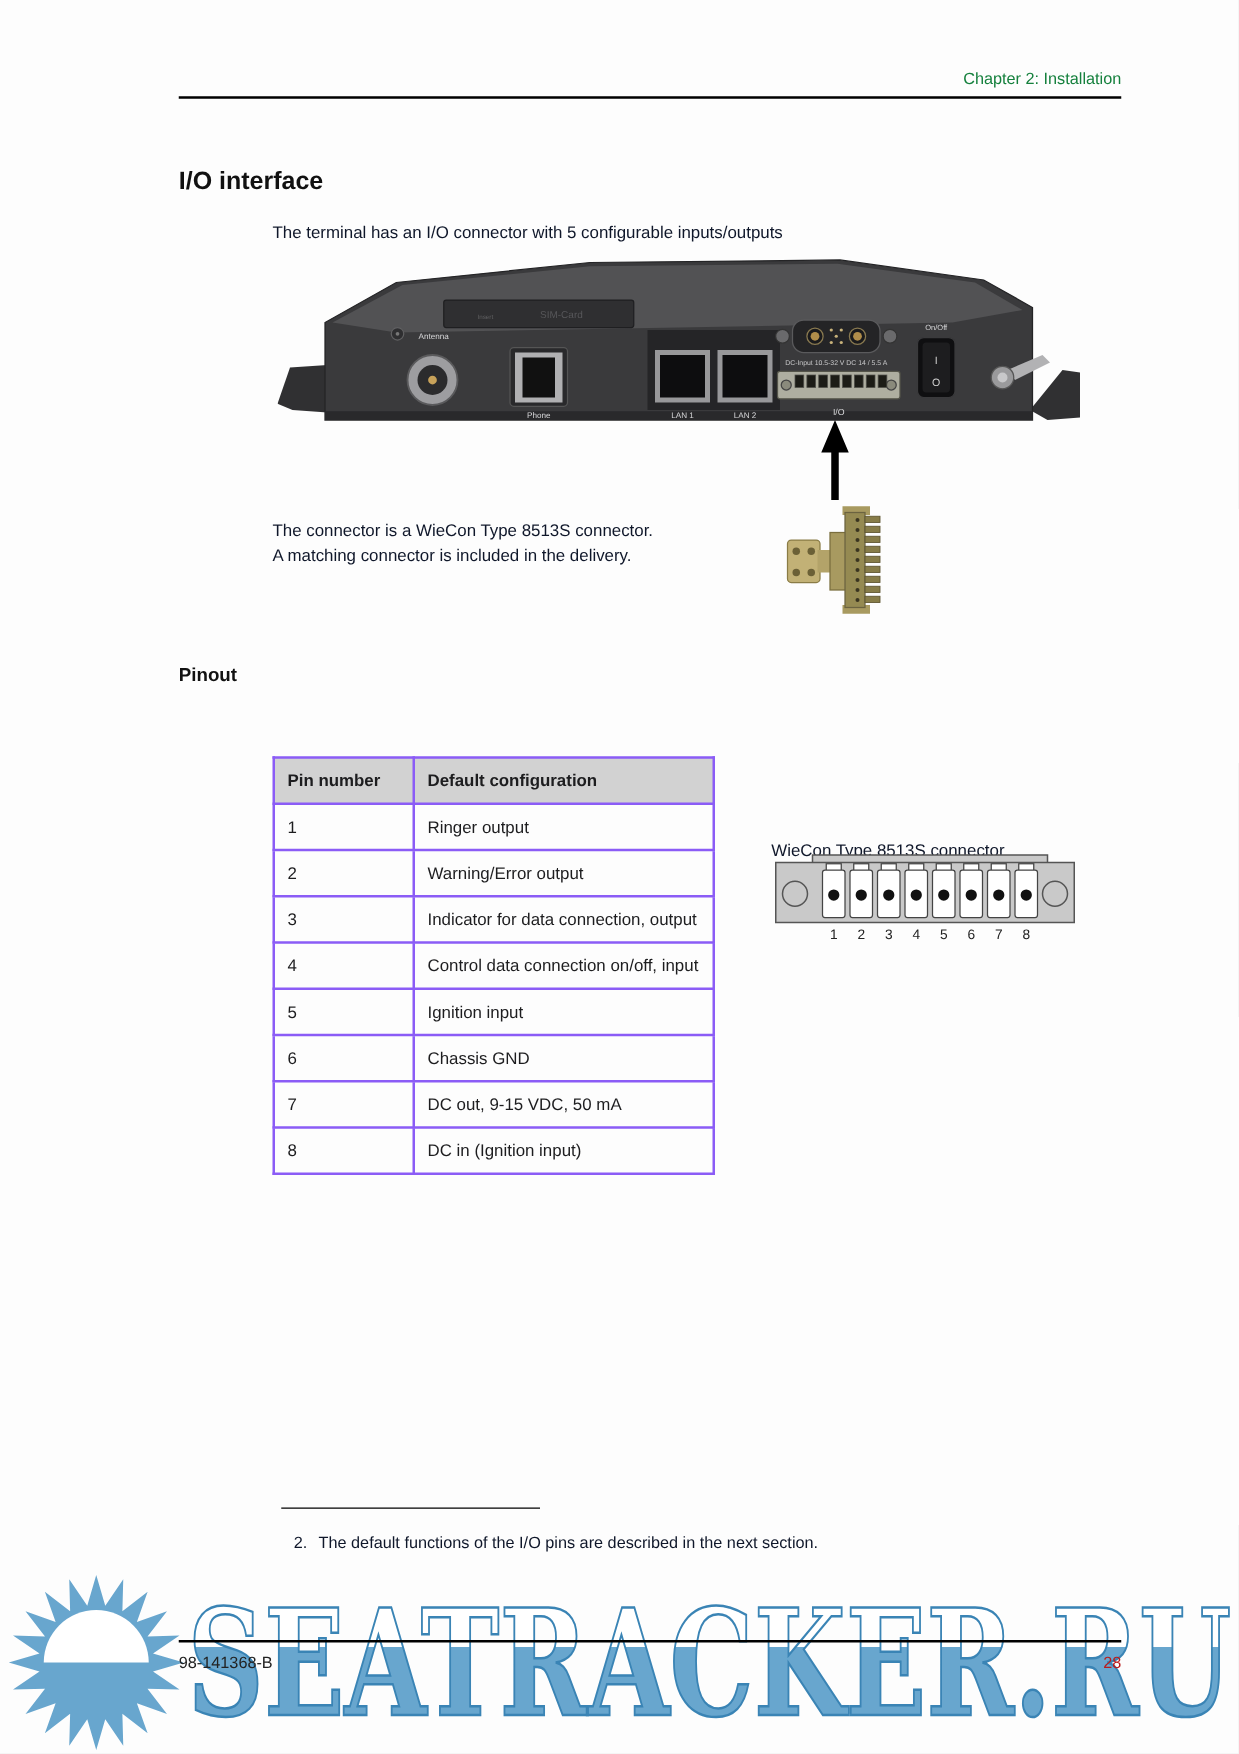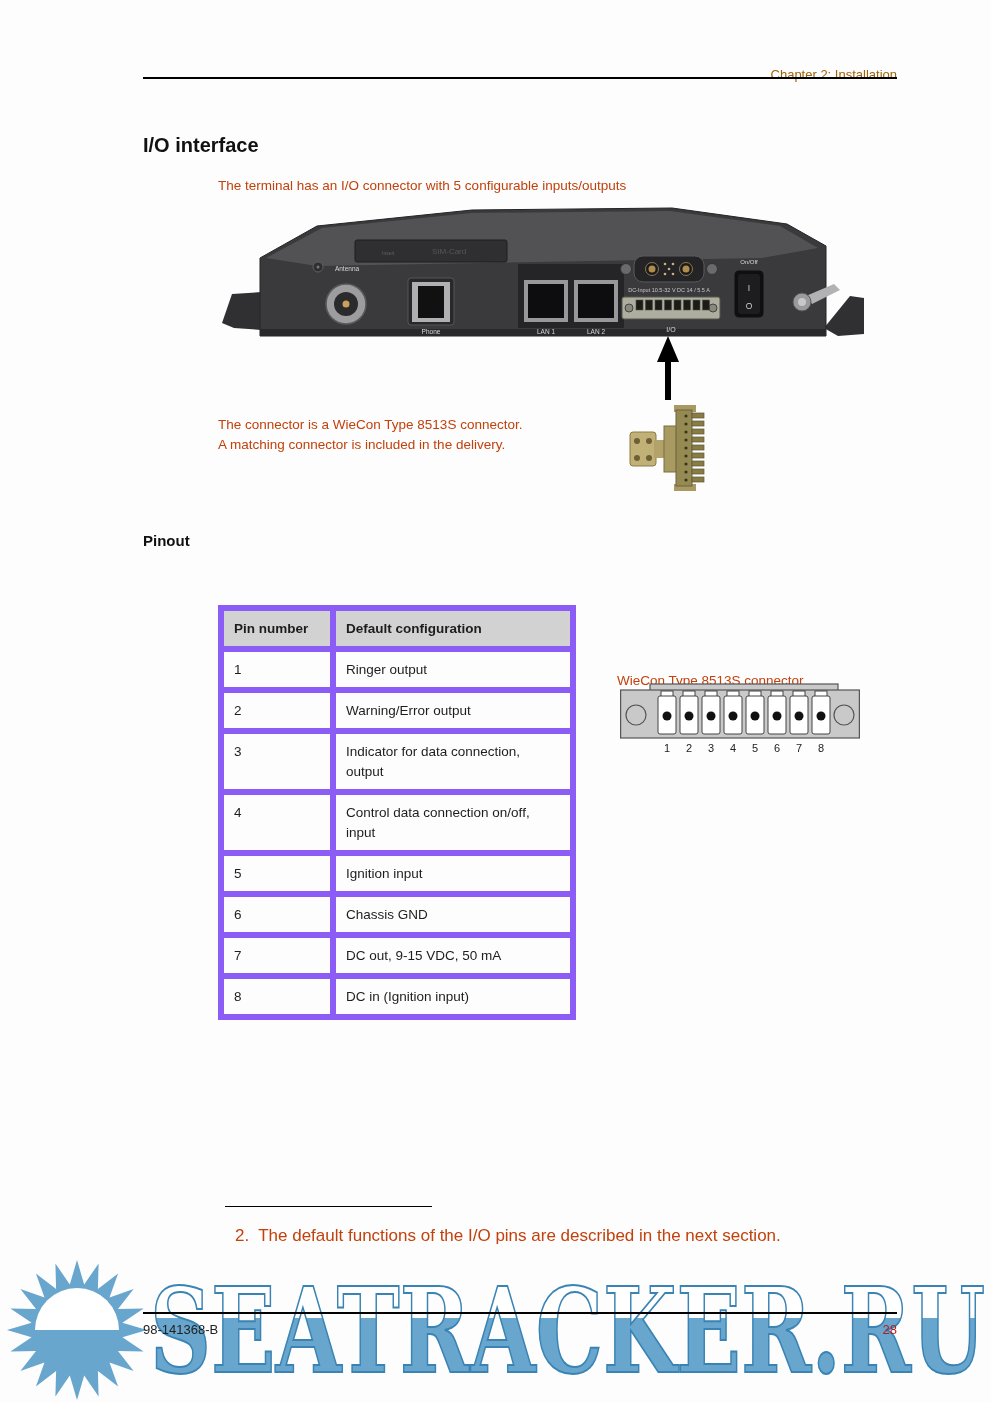--- a/index.html
+++ b/index.html
@@ -1,43 +1,43 @@
 <!DOCTYPE html>
 <html><head>
 <meta charset="utf-8">
 <style>
   * { margin:0; padding:0; box-sizing:border-box; }
   html,body { background:#e9e9e9; }
   body { width:991px; height:1403px; position:relative; font-family:"Liberation Sans", sans-serif; }
   .page { position:absolute; left:0; top:0; width:991px; height:1403px; background:#fdfdfd; overflow:hidden; }
   .abs { position:absolute; }
-  .txt { color:#c2410c; font-size:13.5px; }
-  .header-chapter { right:94px; top:55px; font-size:13px; color:#a16207;margin-top:12px; }
+  .txt { color:#0f172a; font-size:13.5px; }
+  .header-chapter { right:94px; top:55px; font-size:13px; color:#15803d; }
   .rule-top { left:143px; top:77px; width:754px; height:2px; background:#000; }
   .page-title { left:143px; top:134px; font-size:20px; font-weight:bold; color:#111; }
   .intro-text { left:218px; top:178px; }
   .device-photo { left:222px; top:198px; }
   .io-arrow { left:652px; top:336px; }
   .conn-line1 { left:218px; top:417px; }
   .conn-line2 { left:218px; top:437px; }
   .matching-conn { left:628px; top:402px; }
   .pinout-heading { left:143px; top:532px; font-size:15px; font-weight:bold; color:#111; }
   .pinout-intro { left:218px; top:576px; }
   .pinout-intro sup { font-size:9px; }
   .pinout-table { left:218px; top:605px; border-collapse:collapse; table-layout:fixed; width:352px; }
-  .pinout-table th, .pinout-table td { border:6px solid #8b5cf6; font-size:13.5px; color:#1d1d1f;
+  .pinout-table th, .pinout-table td { border:2px solid #8b5cf6; font-size:13.5px; color:#1d1d1f;
       text-align:left; vertical-align:top; padding:8px 10px 7px 10px; line-height:20px; }
   .pinout-table th { background:#d2d2d2; font-weight:bold; }
   .col-pin { width:112px; } .col-config { width:240px; }
   .diagram-caption { left:617px; top:673px; }
   .diagram-svg { left:620px; top:682px; }
   .pin-numbers { left:656px; top:742px; width:176px; display:flex; }
   .pin-numbers span { width:22px; text-align:center; font-size:11px; color:#222; }
   .footnote-rule { left:225px; top:1206px; width:207px; height:0; border-top:1.5px solid #000; }
-  .footnote { left:235px; top:1226px; font-size:17px; }
+  .footnote { left:235px; top:1226px; font-size:13px; }
   .footnote .fn-text { margin-left:9px; }
   .watermark-svg { left:0; top:1256px; z-index:2; }
   .rule-bottom { left:143px; top:1312px; width:754px; height:2px; background:#000; z-index:3; }
   .footer-doc { left:143px; top:1322px; font-size:13px; color:#222; z-index:3;text-align:center; }
   .footer-page { right:94px; top:1322px; font-size:13px; color:#b91c1c; z-index:3; }
 </style>
 </head>
 <body>
 
 <div class="page">

